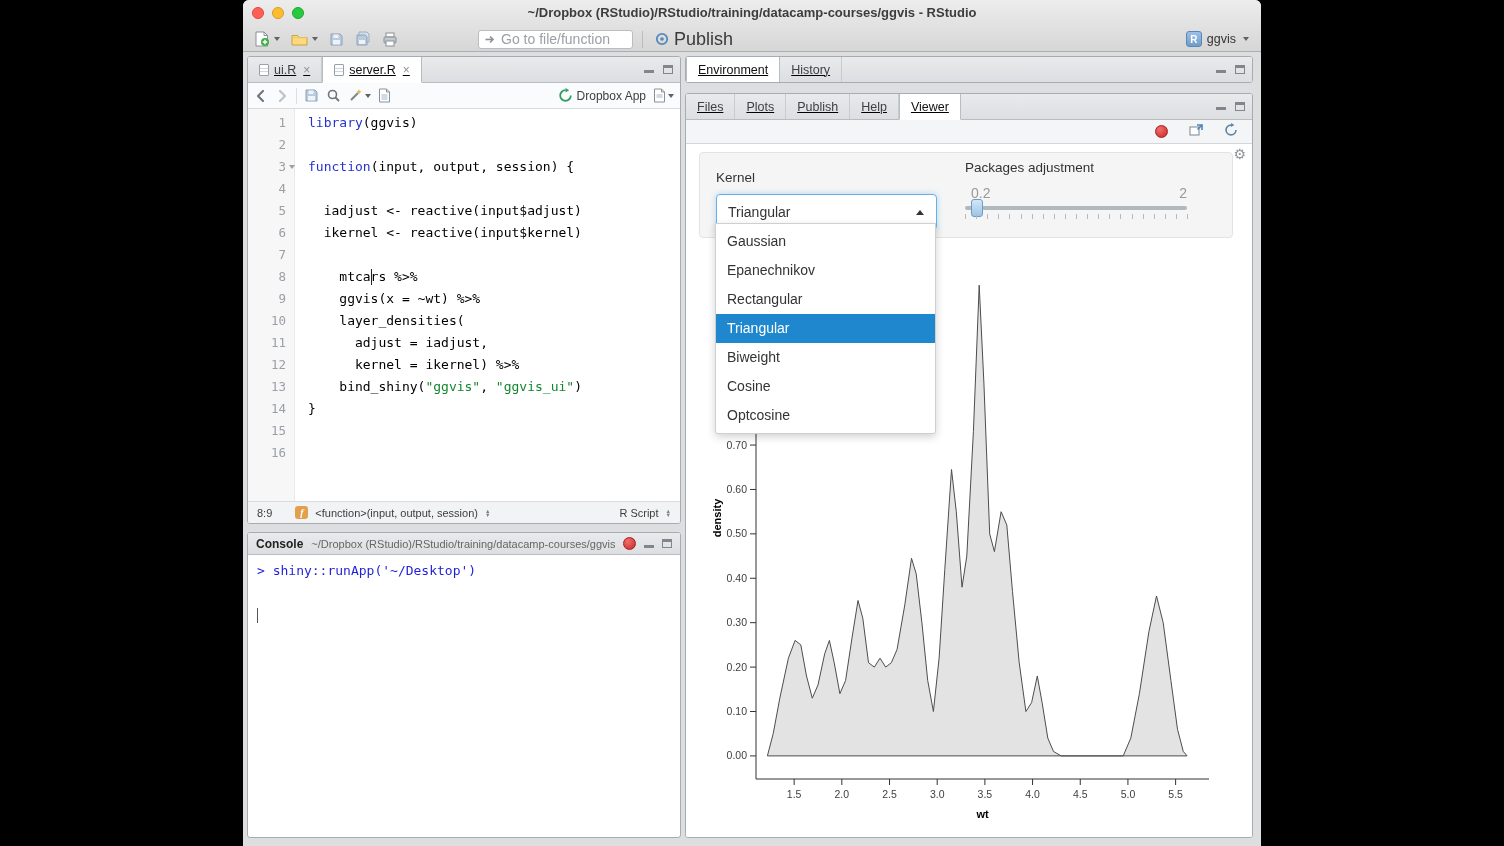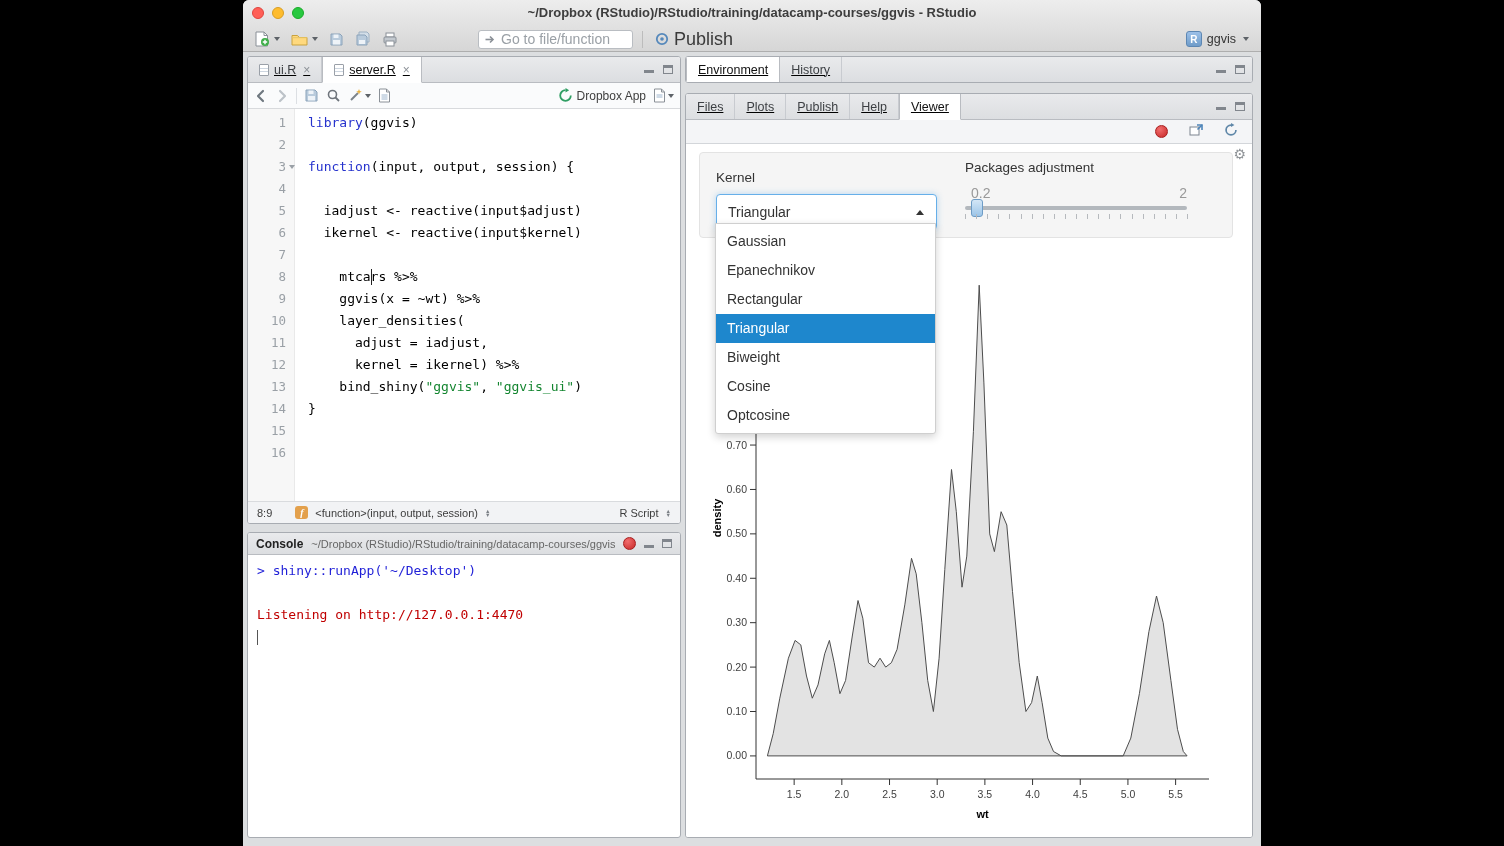--- a/index.html
+++ b/index.html
@@ -377,21 +377,20 @@
       <div class="console-header">
         <span class="console-title">Console</span>
         <span class="console-path">~/Dropbox (RStudio)/RStudio/training/datacamp-courses/ggvis</span>
         <span class="stop-ic"></span>
         <span class="mm min"></span>
         <span class="mm max"></span>
       </div>
       <div class="console-body" id="console-body">
           <div class="c-line c-input">&gt; shiny::runApp('~/Desktop')</div>
           <div class="c-line"></div>
-          <div class="c-line c-msg">Listening on http://127.0.0.1:4470</div>
           <div class="c-line"><span class="console-cursor"></span></div>
         </div>
     </div>
 
     <div class="pane env-pane">
       <div class="tabbar">
         <div class="tabs" id="env-tabs">
             <div class="tab active">
               <span class="tab-label">Environment</span>
             </div>

